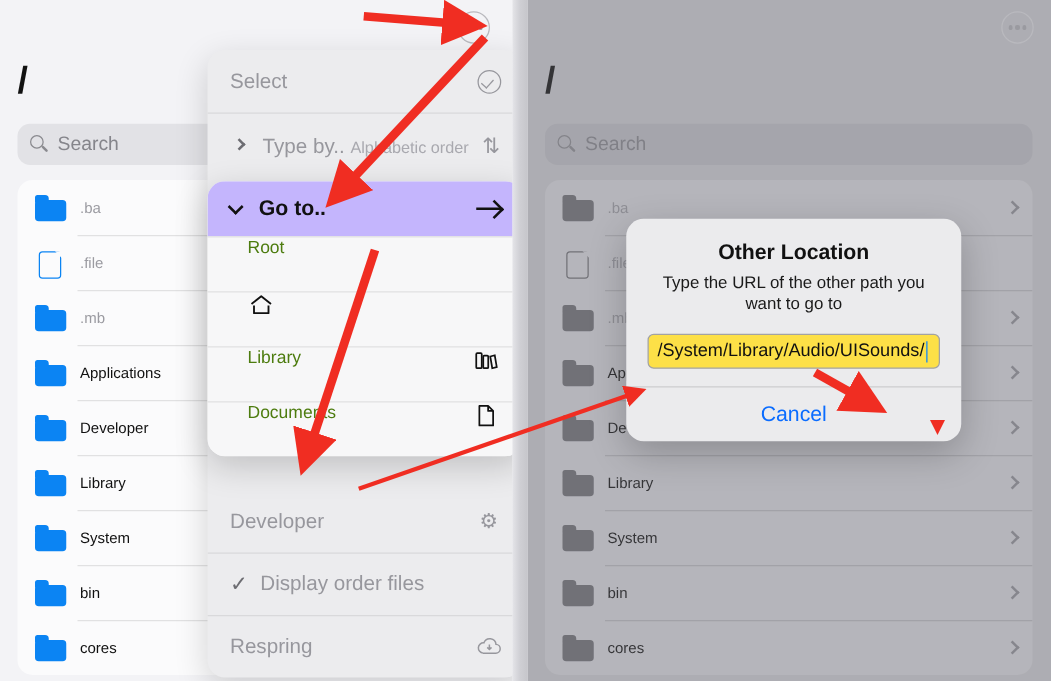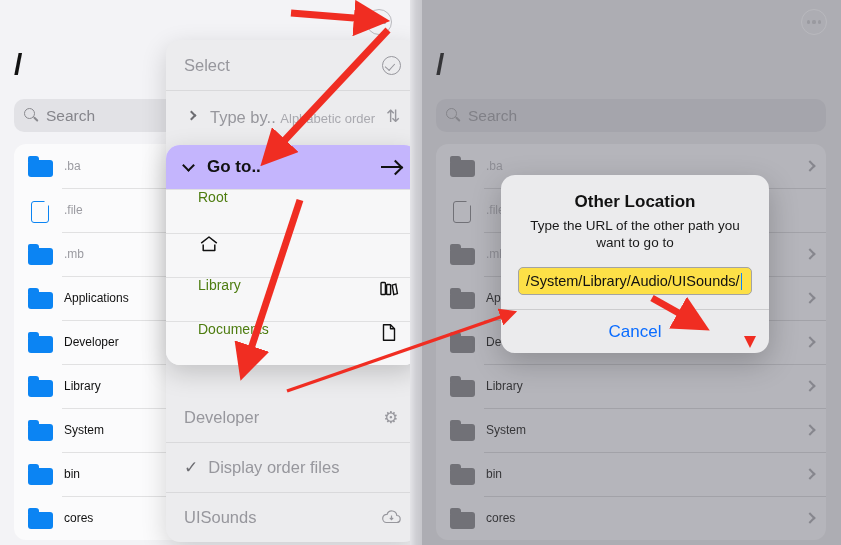--- a/index.html
+++ b/index.html
@@ -330,21 +330,21 @@
           <span class="m-label">Developer</span>
           <span class="m-icon">⚙</span>
         </div>
 
         <div class="m-item">
           <span class="tick">✓</span>
           <span class="m-label">Display order files</span>
         </div>
 
         <div class="m-item">
-          <span class="m-label">UISounds</span>
+          <span class="m-label">Respring</span>
           <span class="m-icon">
             <svg width="21" height="16" viewBox="0 0 21 16" fill="none" stroke="#97979d" stroke-width="1.2">
               <path d="M5.5 13.5h10a3.5 3.5 0 0 0 .3-7 5 5 0 0 0-9.7-1.2A3.6 3.6 0 0 0 5.5 13.5z"></path>
               <path d="M10.5 6.5v4M8.8 8.9l1.7 1.7 1.7-1.7"></path>
             </svg>
           </span>
         </div>
 
       </div>
 

